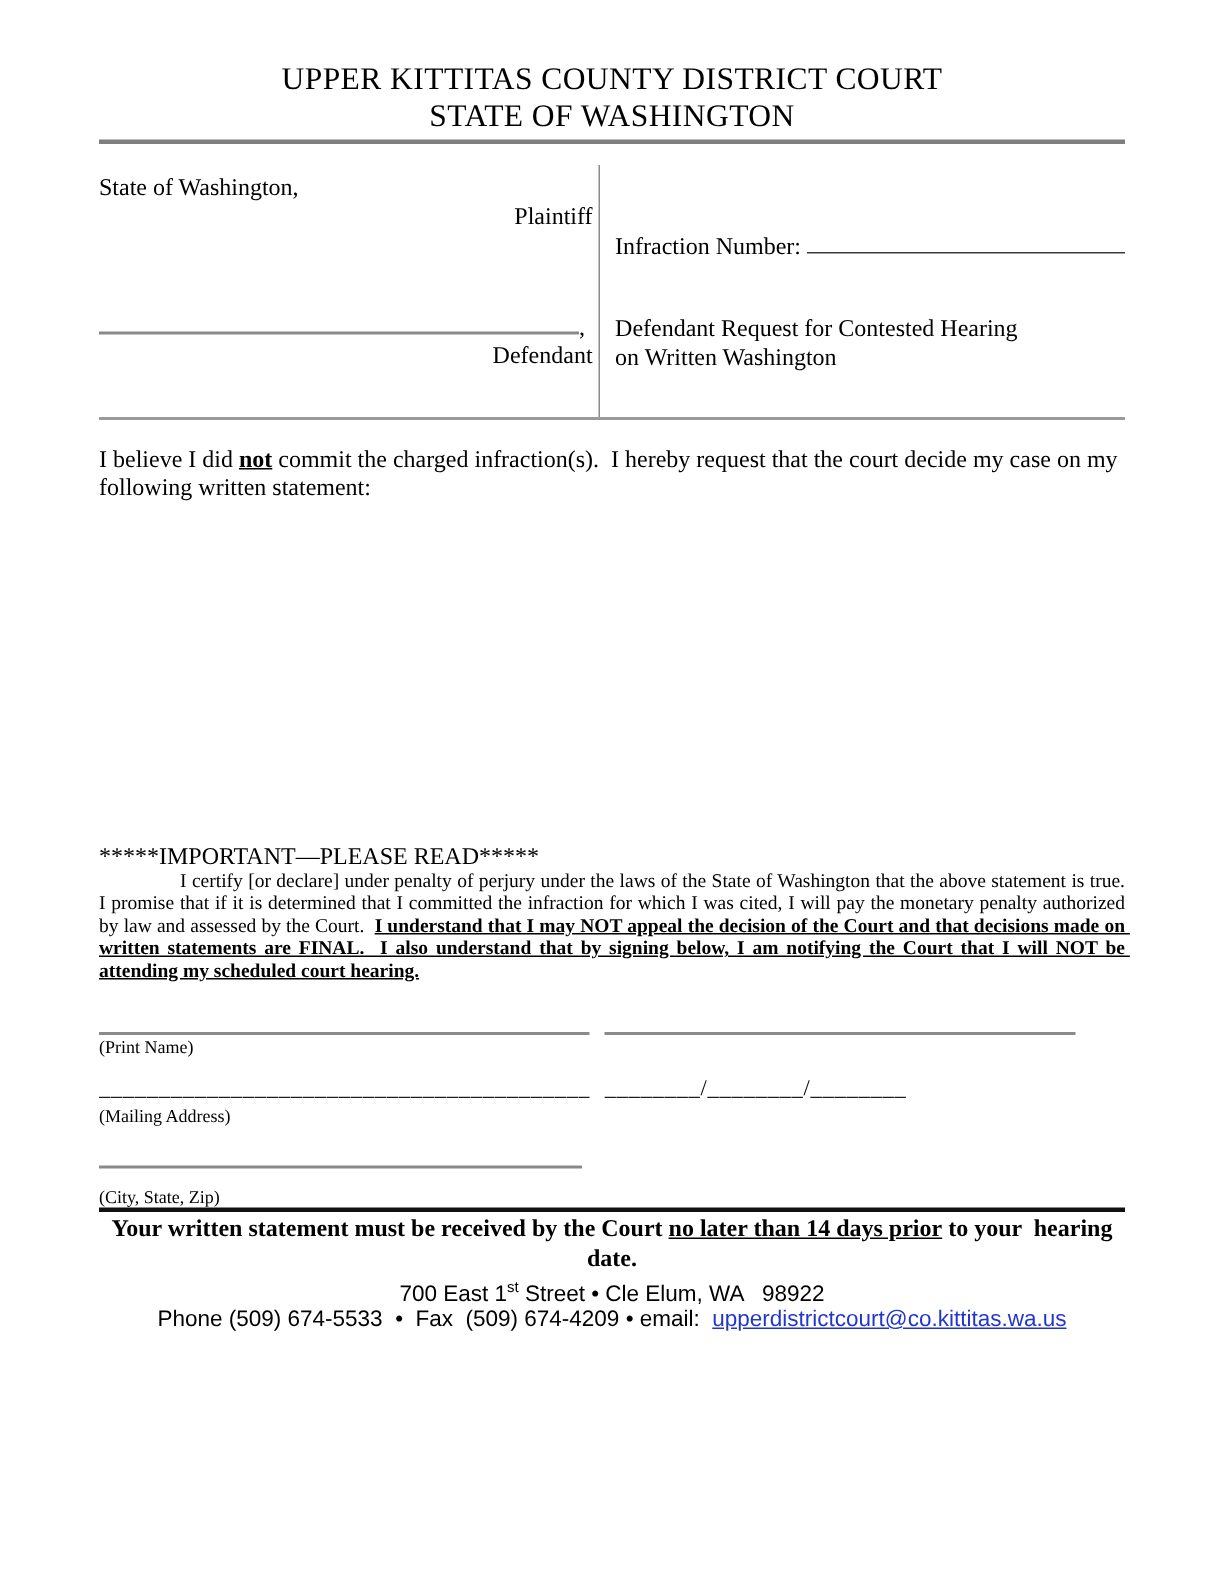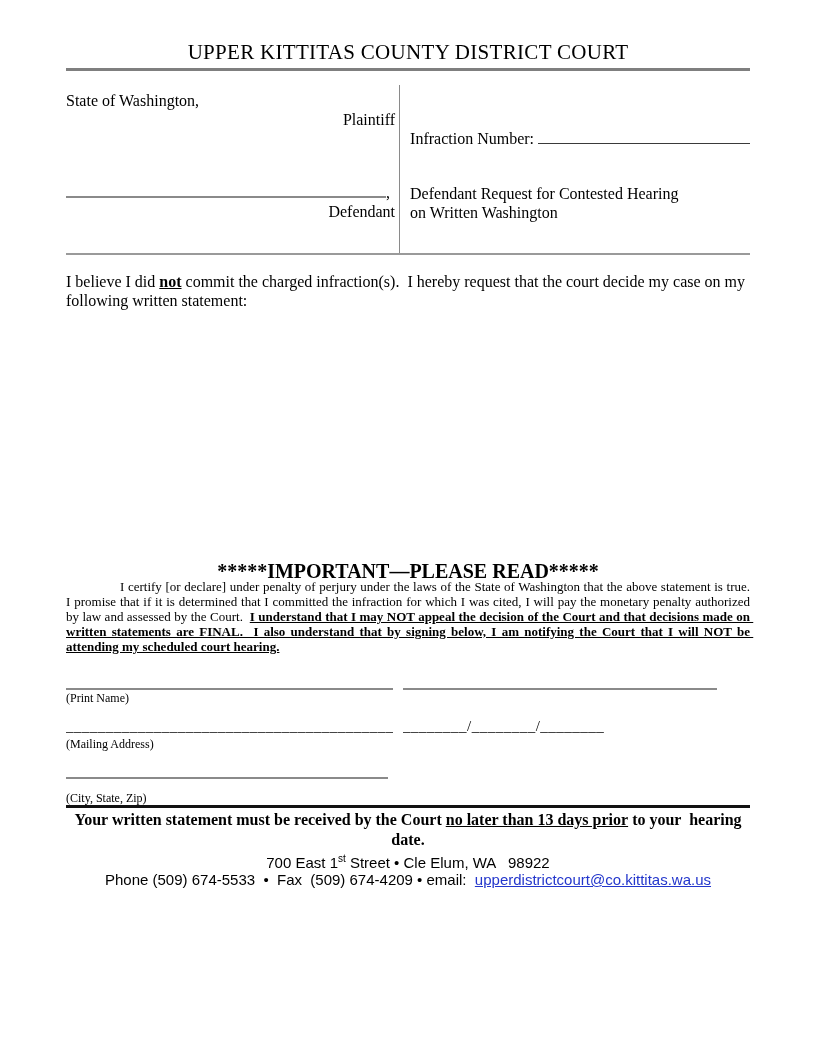--- a/index.html
+++ b/index.html
@@ -43,21 +43,21 @@
   .to-row { margin-top: 18px; font-size: 16px; }
   .to-label { display: inline-block; }
   .to-value { display: inline-block; margin-left: 24px; }
   .request-par { margin-top: 17px; font-size: 16px; line-height: 19px; white-space: pre-wrap; }
   .request-par b { text-decoration: underline; }
 
   
   .statement-area { height: 326px; }
 
   
-  .important-heading { text-align: center; font-weight: bold; font-size: 20px; line-height: 15px; }
+  .important-heading { text-align: left; font-weight: normal; font-size: 16px; line-height: 15px; }
   .important-par { font-size: 13px; line-height: 15px; text-align: justify; white-space: pre-wrap; }
   .important-par .indent { display: inline-block; width: 54px; }
   .important-par b { text-decoration: underline; }
 
   
   .sig-section { margin-top: 22px; font-size: 12px; }
   .sig-row { display: flex; align-items: flex-end; }
   .sig-col-left { width: 327px; }
   .sig-col-right { width: 314px; margin-left: 10px; }
   .sig-rule { border-bottom: 2px solid #8a8a8a; height: 14px; }
@@ -85,20 +85,21 @@
   }
   .footer-sans sup { font-size: 10px; }
   .email-link { color: #2336cc; text-decoration: underline; cursor: pointer; }
 </style>
 </head>
 <body>
 
 <div class="page">
 
   <div class="court-title">UPPER KITTITAS COUNTY DISTRICT COURT</div>
+  <div class="court-title">STATE OF WASHINGTON</div>
   <div class="header-rule"></div>
 
   <div class="caption">
     <div class="caption-left">
       <div>State of Washington,</div>
       <div class="align-right">Plaintiff</div>
       <div class="defendant-line-row"><span class="blank-rule defendant-blank"></span><span>,</span></div>
       <div class="align-right">Defendant</div>
     </div>
     <div class="caption-right">
@@ -133,18 +134,18 @@
       <div class="sig-col-right sig-label"></div>
     </div>
     <div class="sig-row row3">
       <div class="sig-rule city-rule"></div>
     </div>
     <div class="sig-label city-label">(City, State, Zip)</div>
   </div>
 
   <div class="footer">
     <div class="footer-rule"></div>
-    <div class="footer-notice"><span>Your written statement must be received by the Court </span><b>no later than 13 days prior</b><span> to your  hearing date.</span></div>
+    <div class="footer-notice"><span>Your written statement must be received by the Court </span><b>no later than 14 days prior</b><span> to your  hearing date.</span></div>
     <div class="footer-sans"><span>700 East 1</span><sup>st</sup><span> Street • Cle Elum, WA   98922</span></div>
     <div class="footer-sans"><span>Phone (509) 674-5533  •  Fax  (509) 674-4209 • email:  </span><a class="email-link">upperdistrictcourt@co.kittitas.wa.us</a></div>
   </div>
 
 </div>
 
 </body></html>

